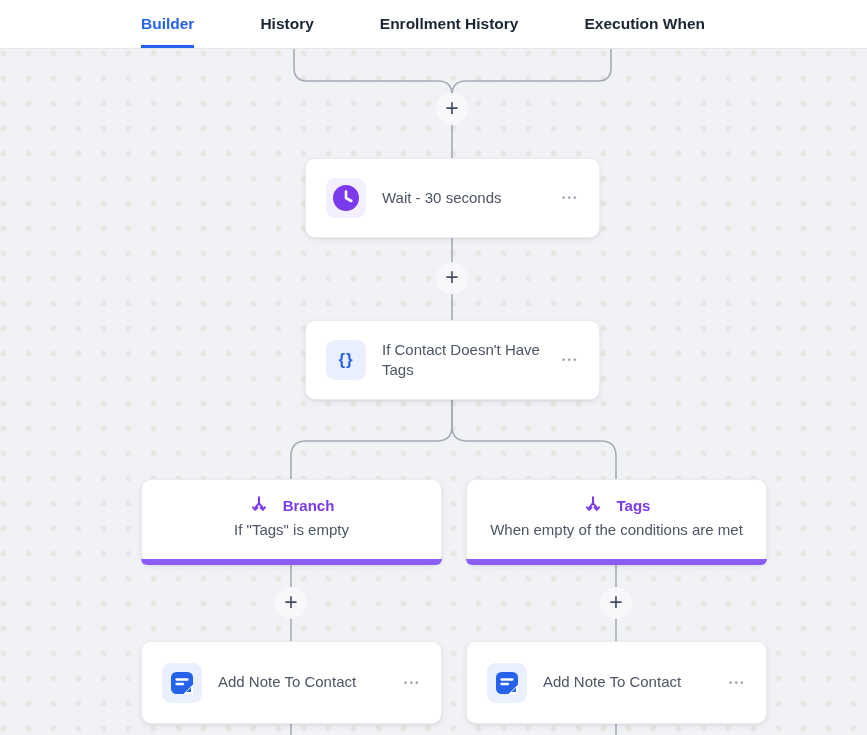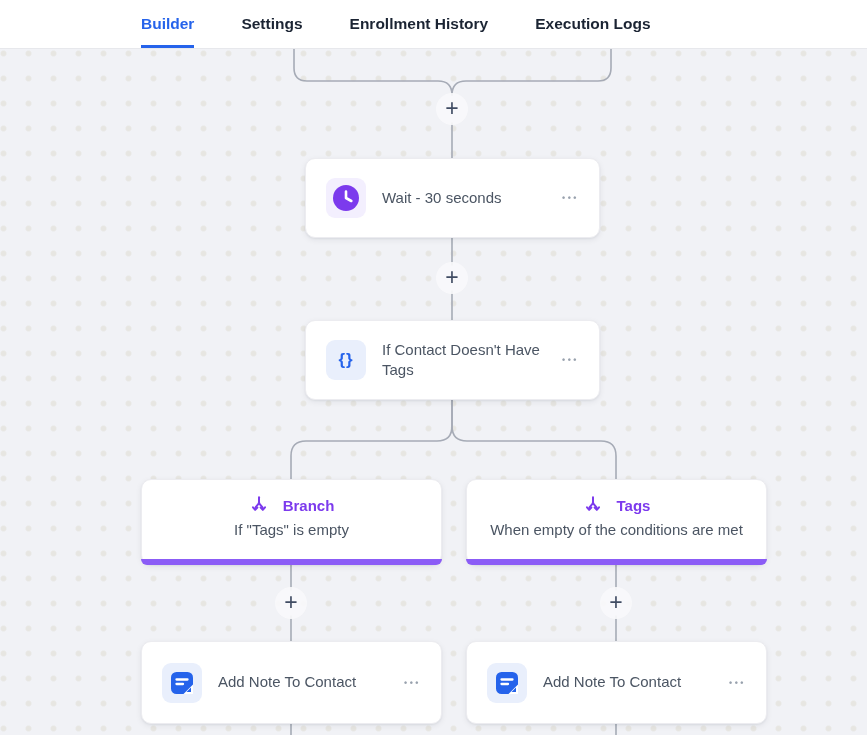--- a/index.html
+++ b/index.html
@@ -4,21 +4,21 @@
 <style>
   * { margin: 0; padding: 0; box-sizing: border-box; }
   html, body { width: 867px; height: 735px; overflow: hidden; }
   body { font-family: "Liberation Sans", "DejaVu Sans", sans-serif; background: #ffffff; }
   .app { position: relative; width: 867px; height: 735px; }
 
   
   .topnav {
     position: absolute; top: 0; left: 0; right: 0; height: 49px;
     background: #ffffff; border-bottom: 1px solid #e7e8ec;
-    display: flex; align-items: stretch; padding-left: 141px; gap: 47px;
+    display: flex; align-items: stretch; padding-left: 141px; gap: 66px;
     z-index: 5;
   }
   .tab {
     display: flex; align-items: center; height: 100%;
     font-size: 15.5px; font-weight: 600; color: #1b2433;
     border-bottom: 3px solid transparent; padding-top: 2px;
     cursor: pointer; white-space: nowrap;
   }
   .tab.active { color: #2563eb; border-bottom-color: #2563eb; }
 
@@ -82,23 +82,23 @@
     background: #8b5cf6; border-radius: 0 0 10px 10px;
   }
 </style>
 </head>
 <body>
 
 <div class="app">
 
   <nav class="topnav">
     <div class="tab active">Builder</div>
-    <div class="tab">Settings</div>
+    <div class="tab">History</div>
     <div class="tab">Enrollment History</div>
-    <div class="tab">Execution Logs</div>
+    <div class="tab">Execution When</div>
   </nav>
 
   <div class="canvas">
 
     <svg class="connectors" width="867" height="686" viewBox="0 0 867 686" fill="none" stroke="#a6abb6" stroke-width="1.6" stroke-linecap="round">
       <path d="M294 0 V19 Q294 32 307 32 H438 Q452 32 452 46"></path>
       <path d="M611 0 V19 Q611 32 598 32 H466 Q452 32 452 46"></path>
       <path d="M452 74 V109"></path>
       <path d="M452 189 V216"></path>
       <path d="M452 242 V271"></path>

